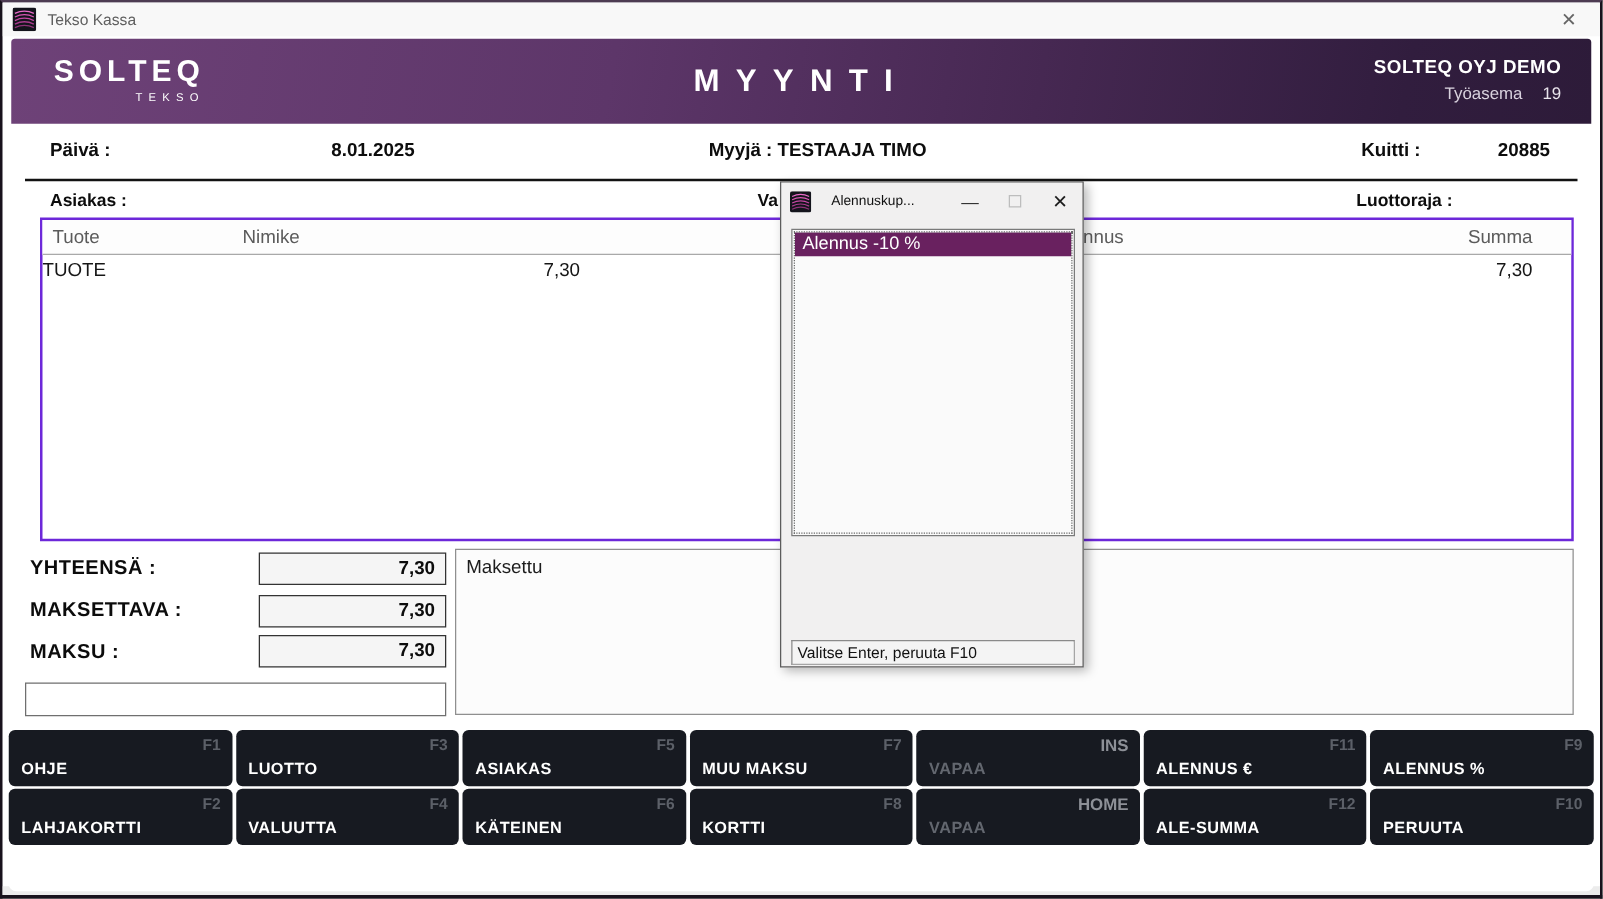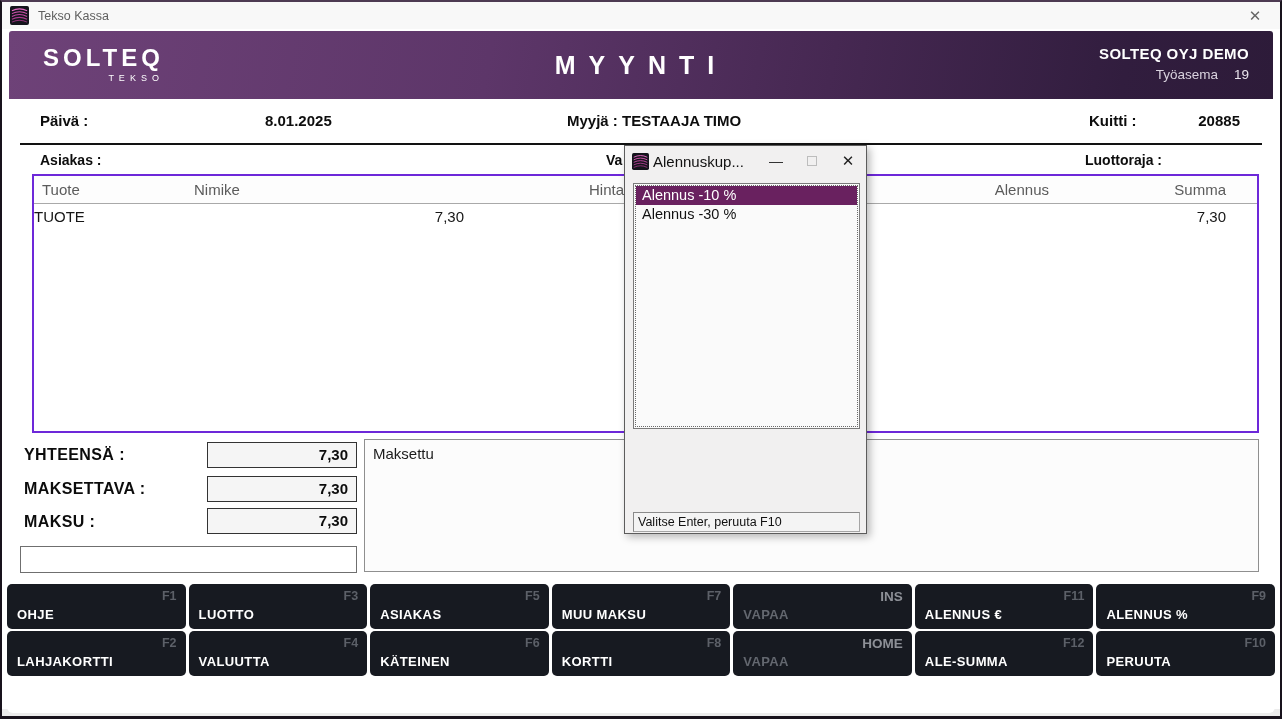--- a/index.html
+++ b/index.html
@@ -58,21 +58,21 @@
   .tl0 { top:444px; } .tl1 { top:478px; } .tl2 { top:511px; }
   .totals-box { position:absolute; left:205px; width:150px; height:26px; background:#f5f5f5; border:1px solid #333; font-size:15px; font-weight:bold; color:#0c0c0c; text-align:right; line-height:24px; padding-right:8px; }
   .tb0 { top:440px; } .tb1 { top:474px; } .tb2 { top:506px; }
   .entry-box { position:absolute; top:544px; left:18px; width:337px; height:27px; background:#fff; border:1px solid #6f6f6f; }
   .paid-panel { position:absolute; top:437px; left:362px; width:895px; height:133px; background:#fcfcfc; border:1px solid #8f8f8f; }
   .paid-panel .paid-label { font-size:15px; color:#1c1c1c; padding:5px 0 0 8px; }
   
   .dialog { position:absolute; left:622px; top:143px; width:243px; height:389px; background:#f1f0f0; border:1px solid #5c5c5c; box-shadow:3px 3px 8px rgba(0,0,0,0.28); }
   .dlg-titlebar { position:absolute; top:0; left:0; right:0; height:30px; display:flex; align-items:center; }
   .dlg-icon { width:17px; height:17px; margin-left:7px; }
-  .dlg-title { margin-left:4px; font-size:15px; color:#111;text-align:center; }
+  .dlg-title { margin-left:16px; font-size:11px; color:#111;text-align:center; }
   .dlg-btns { margin-left:auto; display:flex; }
   .dlg-btn { width:36px; height:30px; display:flex; align-items:center; justify-content:center; color:#333; font-size:14px; }
   .dlg-max-glyph { width:10px; height:10px; border:1px solid #bdbdbd; }
   .dlg-close { font-size:15px; color:#1c1c1c; }
   .dlg-list { position:absolute; left:8px; top:37px; width:227px; height:246px; background:#fafafa; border:1px solid #7a7a7a; outline:1px dotted #6a6a6a; outline-offset:-3px; padding-top:2px; }
   .dlg-item { height:19px; line-height:19px; font-size:14.5px; padding-left:6px; color:#111; margin:0 2px; }
   .dlg-item.selected { background:#69215f; color:#fff; }
   .dlg-status { position:absolute; left:8px; top:366px; width:227px; height:20px; background:#f4f4f4; border:1px solid #a5a5a5; border-top-color:#8a8a8a; border-left-color:#8a8a8a; font-size:12.5px; color:#111; line-height:18px; padding-left:4px; }
   
   .keypad { position:absolute; top:582px; left:5px; right:5px; display:grid; grid-template-columns:repeat(7,1fr); grid-template-rows:45px 45px; gap:2px 3px; }
@@ -133,21 +133,20 @@
   <div class="info2">
     <span class="lbl-asiakas">Asiakas :</span>
     <span class="partial-text">Va</span>
     <span class="lbl-luottoraja">Luottoraja :</span>
   </div>
 
   <div class="items-table">
     <div class="trow thead">
       <div class="c1">Tuote</div>
       <div class="c2">Nimike</div>
-      <div class="c3">Hinta</div>
       <div class="c4"></div>
       <div class="c5">Alennus</div>
       <div class="c6">Summa</div>
     </div>
     <div class="trow tbody-row">
       <div class="c2">TUOTE</div>
       <div class="c3">7,30</div>
       <div class="c4"></div>
       <div class="c5"></div>
       <div class="c6">7,30</div>
@@ -180,21 +179,20 @@
       <span class="dlg-btns">
         <span class="dlg-btn">—</span>
         <span class="dlg-btn">
             <span class="dlg-max-glyph"></span>
           </span>
         <span class="dlg-btn dlg-close">✕</span>
       </span>
     </div>
     <div class="dlg-list">
       <div class="dlg-item selected">Alennus -10 %</div>
-      <div class="dlg-item">Alennus -30 %</div>
     </div>
     <div class="dlg-status">Valitse Enter, peruuta F10</div>
   </div>
 
   <div class="keypad">
     <div class="kbtn">
         <span class="klabel">OHJE</span>
         <span class="kkey">F1</span>
       </div>
     <div class="kbtn">

